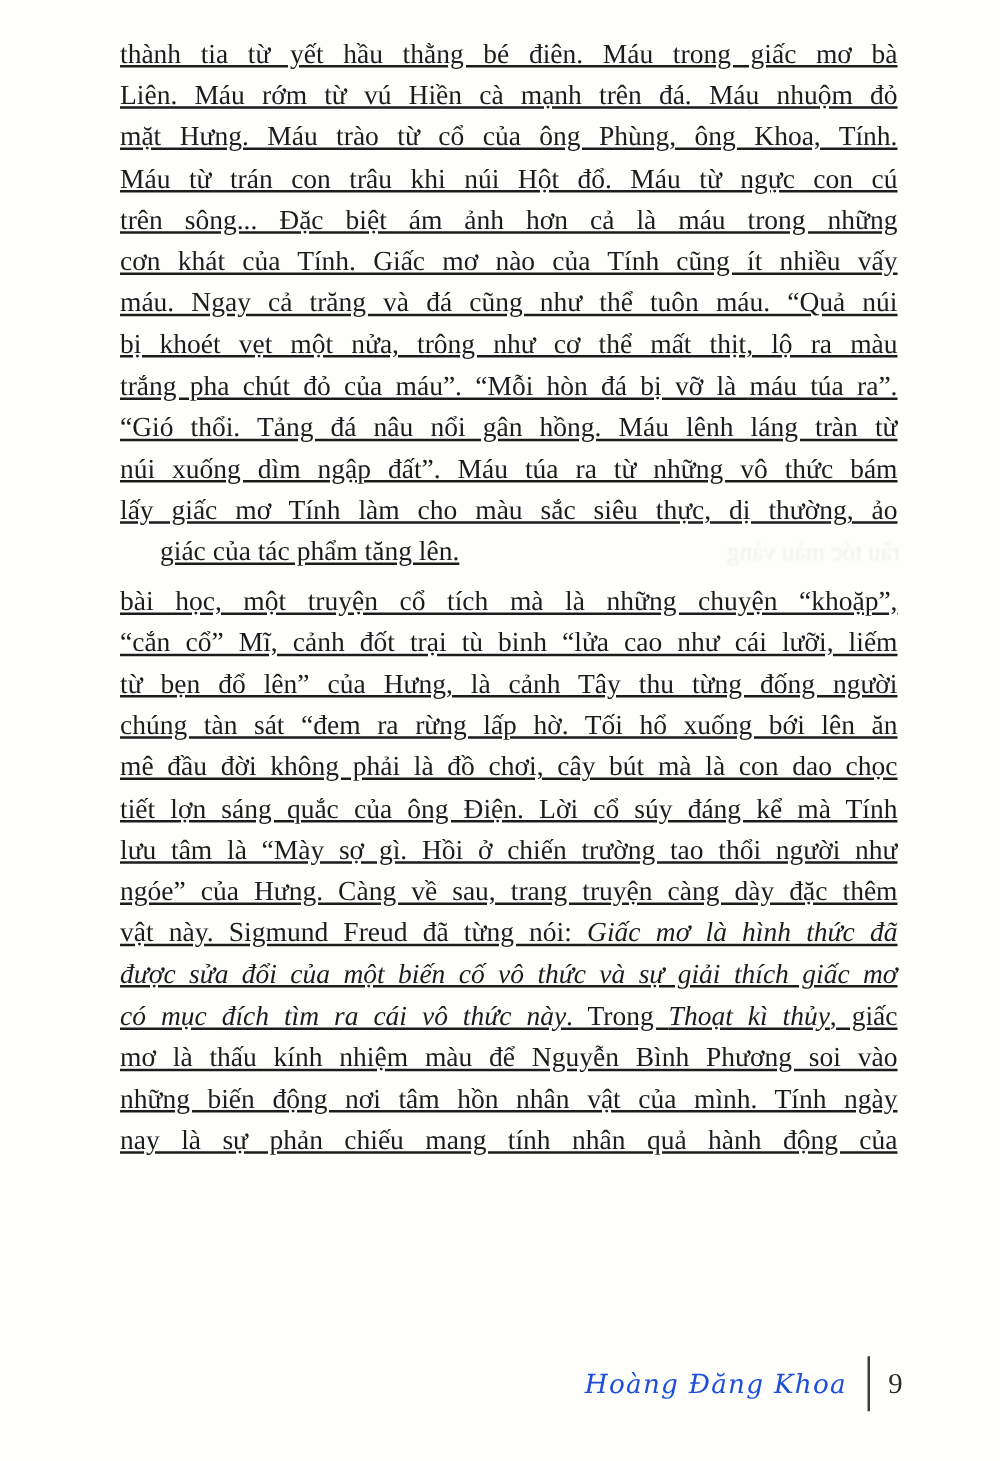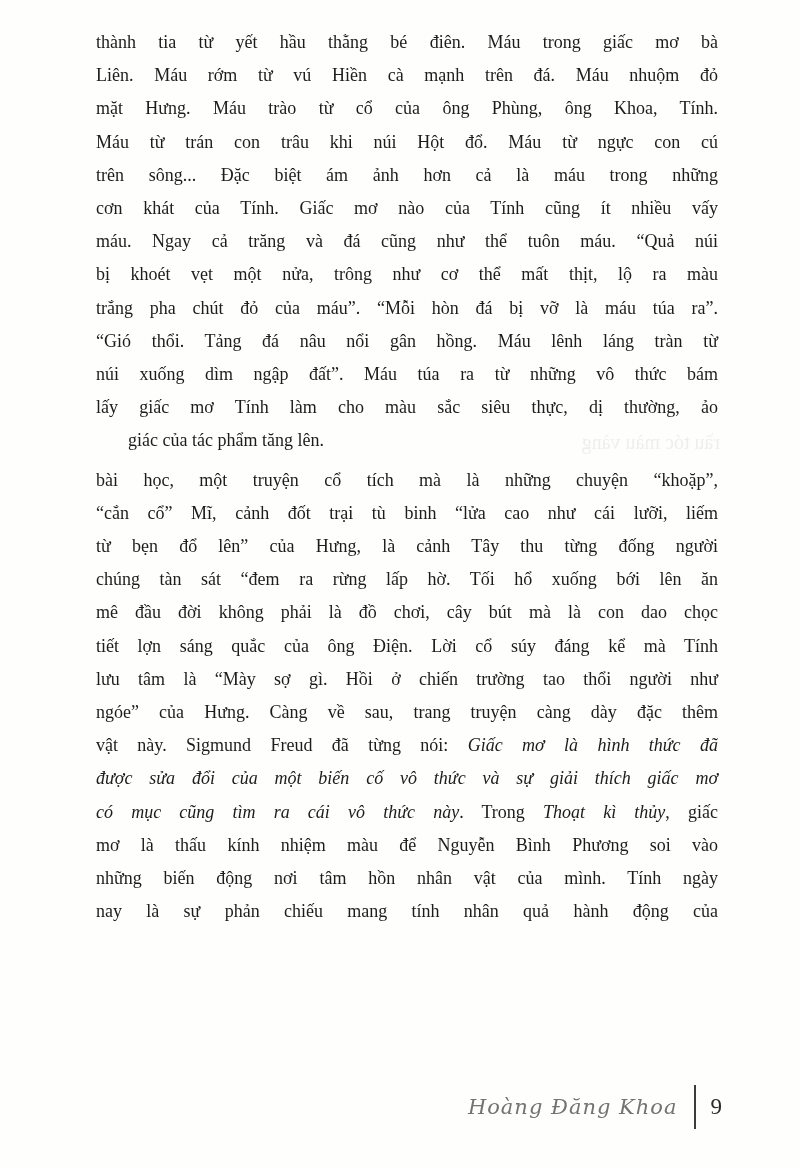--- a/index.html
+++ b/index.html
@@ -16,25 +16,26 @@
     color: #1b1b1b;
   }
   .text-block {
     position: absolute;
     left: 96px; top: 26px;
     width: 622px;
   }
   .paragraph { margin: 0; }
   .paragraph + .paragraph { margin-top: 6px; }
   .line {
-    font-size: 18px;
+    font-size: 22px;
     line-height: 33.2px;
     text-align: justify;
     text-align-last: justify;
     color: #1c1c1c;
+    text-decoration: underline;
   }
   .line.flush { text-align-last: left; margin-left: 32px; }
   .line.indent { text-indent: 27px; }
   .line em { font-style: italic; }
   .bleedthrough {
     position: absolute;
     top: 431px; left: 470px;
     width: 250px;
     transform: scaleX(-1);
     opacity: 0.13;
@@ -49,21 +50,21 @@
     top: 1082px; left: 0;
     width: 722px; height: 50px;
     display: flex;
     justify-content: flex-end;
     align-items: center;
   }
   .footer-author {
     font-family: "DejaVu Serif", serif;
     font-style: italic;
     font-size: 21px;
-    color: #737373;
+    color: #1d4ed8;
     letter-spacing: 1px;
   }
   .footer-divider {
     width: 2px; height: 44px;
     background: #3c3c3c;
     margin-left: 16px;
     margin-right: 15px;
   }
   .footer-pagenum {
     font-size: 23px;
@@ -95,21 +96,21 @@
         <div class="line"><span>bài học, một truyện cổ tích mà là những chuyện “khoặp”,</span></div>
         <div class="line"><span>“cắn cổ” Mĩ, cảnh đốt trại tù binh “lửa cao như cái lưỡi, liếm</span></div>
         <div class="line"><span>từ bẹn đổ lên” của Hưng, là cảnh Tây thu từng đống người</span></div>
         <div class="line"><span>chúng tàn sát “đem ra rừng lấp hờ. Tối hổ xuống bới lên ăn</span></div>
         <div class="line"><span>mê đầu đời không phải là đồ chơi, cây bút mà là con dao chọc</span></div>
         <div class="line"><span>tiết lợn sáng quắc của ông Điện. Lời cổ súy đáng kể mà Tính</span></div>
         <div class="line"><span>lưu tâm là “Mày sợ gì. Hồi ở chiến trường tao thổi người như</span></div>
         <div class="line"><span>ngóe” của Hưng. Càng về sau, trang truyện càng dày đặc thêm</span></div>
         <div class="line"><span>vật này. Sigmund Freud đã từng nói: </span><em>Giấc mơ là hình thức đã</em></div>
         <div class="line"><em>được sửa đổi của một biến cố vô thức và sự giải thích giấc mơ</em></div>
-        <div class="line"><em>có mục cũng tìm ra cái vô thức này</em><span>. Trong </span><em>Thoạt kì thủy</em><span>, giấc</span></div>
+        <div class="line"><em>có mục đích tìm ra cái vô thức này</em><span>. Trong </span><em>Thoạt kì thủy</em><span>, giấc</span></div>
         <div class="line"><span>mơ là thấu kính nhiệm màu để Nguyễn Bình Phương soi vào</span></div>
         <div class="line"><span>những biến động nơi tâm hồn nhân vật của mình. Tính ngày</span></div>
         <div class="line"><span>nay là sự phản chiếu mang tính nhân quả hành động của</span></div>
       </div>
     </main>
 
   <div class="bleedthrough">rầu tóc màu vàng</div>
 
   <footer class="footer">
     <span class="footer-author">Hoàng Đăng Khoa</span>

